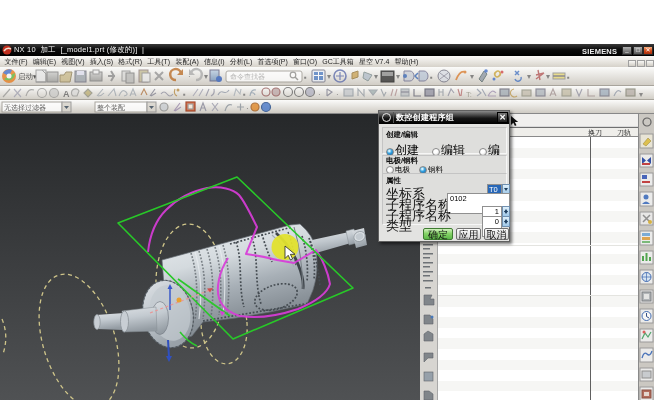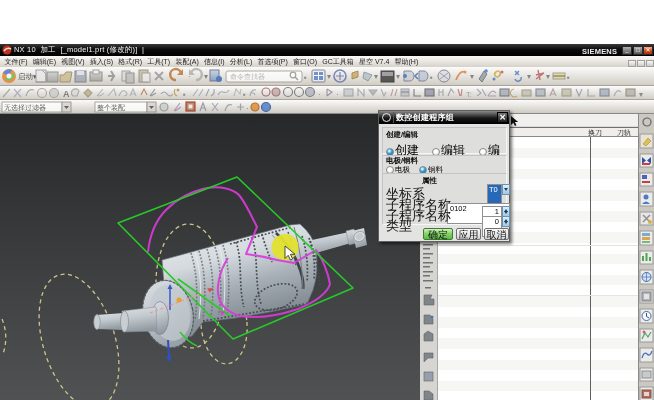--- a/index.html
+++ b/index.html
@@ -474,29 +474,29 @@
         <div id="dlgclose">✕</div>
       </div>
     <div class="grp" style="top:16px;height:27px;">
       <div class="glabel">创建/编辑</div>
       <div style="padding:2px 0 0 3px;font-size:12px;"><span class="radio sel"></span>创建<span style="display:inline-block;width:13px;"></span><span class="radio"></span>编辑<span style="display:inline-block;width:14px;"></span><span class="radio"></span>编辑上料</div>
     </div>
     <div class="grp" style="top:44px;height:32px;">
       <div class="glabel" style="padding-top:0px;">电极/钢料</div>
       <div style="padding:0 0 0 3px;font-size:7.5px;line-height:8px;"><span class="radio"></span>电极<span style="display:inline-block;width:9px;"></span><span class="radio sel"></span>钢料</div>
     </div>
-    <div class="grp" style="top:62px;height:52px;padding-left:36px;">
+    <div class="grp" style="top:62px;height:52px;">
       <div class="glabel">属性</div>
       <div class="frow" style="left:3px;top:11px;">坐标系</div>
       <div class="ibox" style="left:104px;top:10px;width:15px;background:#2868b8;color:#fff;padding-left:1px;">T0</div>
       <div class="spin" style="left:119px;top:10px;">
           <i class="d" style="top:3px;"></i>
         </div>
       <div class="frow" style="left:3px;top:22px;">子程序名称</div>
-      <div class="ibox" style="left:64px;top:29px;width:63px;padding-left:2px;">0102</div>
+      <div class="ibox" style="left:64px;top:19px;width:63px;padding-left:2px;">0102</div>
       <div class="frow" style="left:3px;top:33px;">子程序名称</div>
       <div class="ibox" style="left:99px;top:32px;width:20px;text-align:right;padding-right:2px;">1</div>
       <div class="spin" style="left:119px;top:32px;">
           <i class="u"></i>
           <i class="d"></i>
         </div>
       <div class="frow" style="left:3px;top:43px;">类型</div>
       <div class="ibox" style="left:99px;top:42px;width:20px;text-align:right;padding-right:2px;">0</div>
       <div class="spin" style="left:119px;top:42px;">
           <i class="u"></i>

